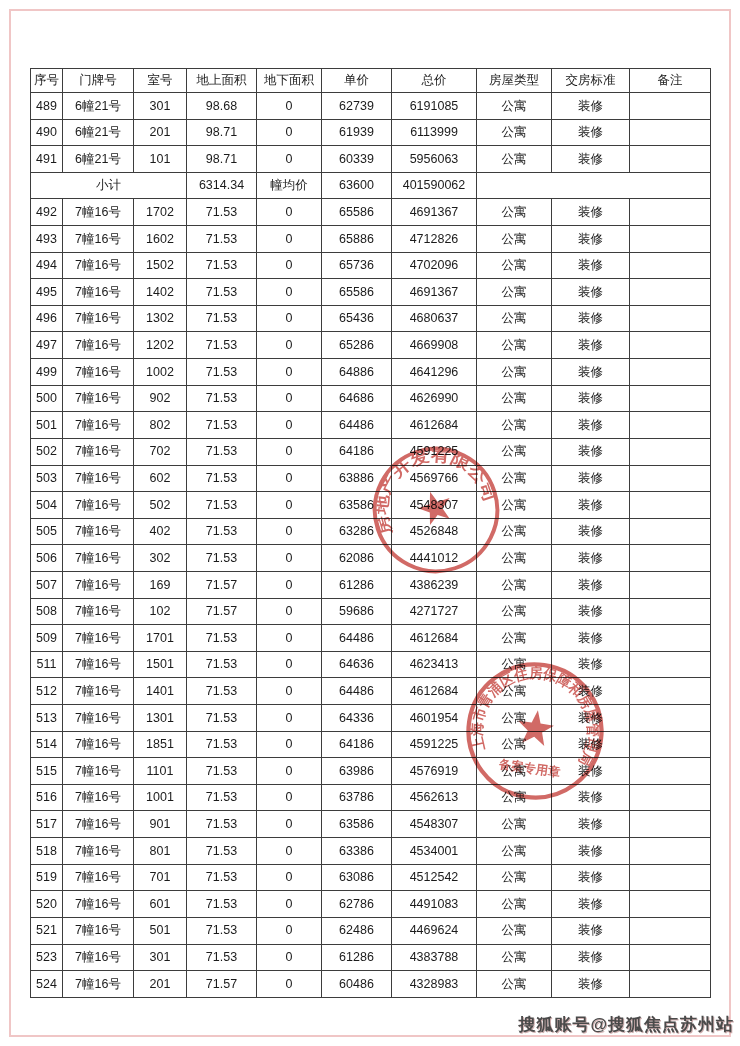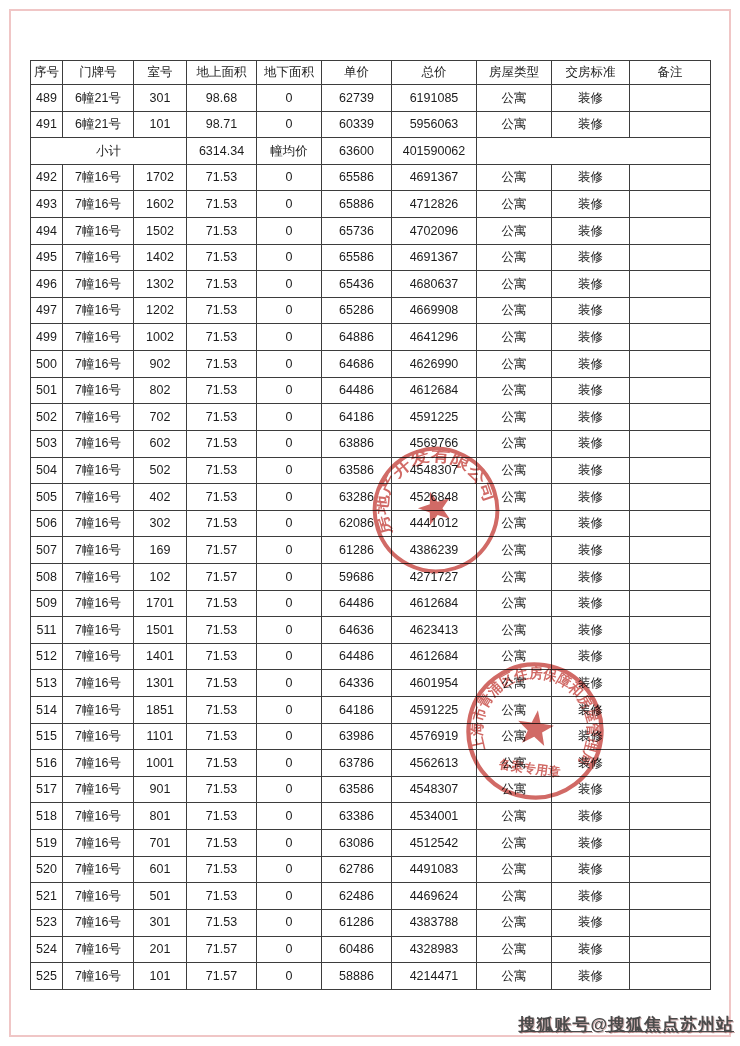--- a/index.html
+++ b/index.html
@@ -10,21 +10,21 @@
     font-family:"Liberation Sans", sans-serif;
     overflow:hidden;
     color:#1b1b1b;
   }
   .page-frame {
     position:absolute; inset:9px;
     border:2px solid #f0c6c6;
     pointer-events:none;
   }
   table.price-table {
-    position:absolute; left:30px; top:60px;
+    position:absolute; left:30px; top:68px;
     width:680px; height:930px;
     border-collapse:collapse; table-layout:fixed;
     background:transparent;
   }
   .price-table th, .price-table td {
     border:1px solid #3d3d3d;
     text-align:center; vertical-align:middle;
     font-size:12.5px; line-height:1;
     padding:0; overflow:hidden; white-space:nowrap;
     color:#1b1b1b; font-weight:normal;
@@ -44,21 +44,20 @@
   .stamp .ring-text   { font-size:15px; font-weight:bold; font-family:"Liberation Sans", sans-serif; }
   .stamp .ring-text-wide { font-size:17px; font-weight:bold; font-family:"Liberation Sans", sans-serif; }
   .stamp .bottom-text { font-size:13px; font-weight:bold; font-family:"Liberation Sans", sans-serif; }
 
   .watermark {
     position:absolute; right:6px; bottom:10px;
     font-size:17px; font-weight:bold;
     color:#4a4a4a; letter-spacing:1px;
     text-shadow:1px 1px 0 rgba(150,80,80,.45);
     white-space:nowrap;
-    text-decoration:underline;
   }
 </style>
 </head>
 <body>
 
 <div class="page-frame"></div>
 
 <table class="price-table">
   <colgroup>
     <col style="width:32px">
@@ -93,20 +92,32 @@
         <td>301</td>
         <td>98.68</td>
         <td>0</td>
         <td>62739</td>
         <td>6191085</td>
         <td>公寓</td>
         <td>装修</td>
         <td></td>
       </tr>
       <tr>
+        <td>490</td>
+        <td>6幢21号</td>
+        <td>201</td>
+        <td>98.71</td>
+        <td>0</td>
+        <td>61939</td>
+        <td>6113999</td>
+        <td>公寓</td>
+        <td>装修</td>
+        <td></td>
+      </tr>
+      <tr>
         <td>491</td>
         <td>6幢21号</td>
         <td>101</td>
         <td>98.71</td>
         <td>0</td>
         <td>60339</td>
         <td>5956063</td>
         <td>公寓</td>
         <td>装修</td>
         <td></td>
@@ -468,32 +479,20 @@
         <td></td>
       </tr>
       <tr>
         <td>524</td>
         <td>7幢16号</td>
         <td>201</td>
         <td>71.57</td>
         <td>0</td>
         <td>60486</td>
         <td>4328983</td>
-        <td>公寓</td>
-        <td>装修</td>
-        <td></td>
-      </tr>
-      <tr>
-        <td>525</td>
-        <td>7幢16号</td>
-        <td>101</td>
-        <td>71.57</td>
-        <td>0</td>
-        <td>58886</td>
-        <td>4214471</td>
         <td>公寓</td>
         <td>装修</td>
         <td></td>
       </tr>
     </tbody>
   </table>
 
 <div class="stamp stamp-company">
   <svg viewBox="0 0 160 160">
     <circle cx="80" cy="80" r="70" fill="none" stroke="#c4403a" stroke-width="4.5"></circle>

